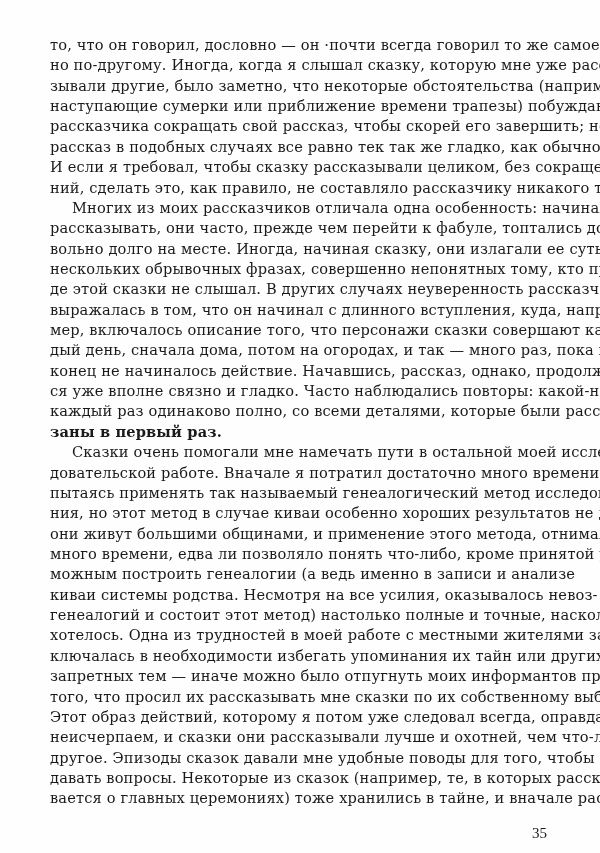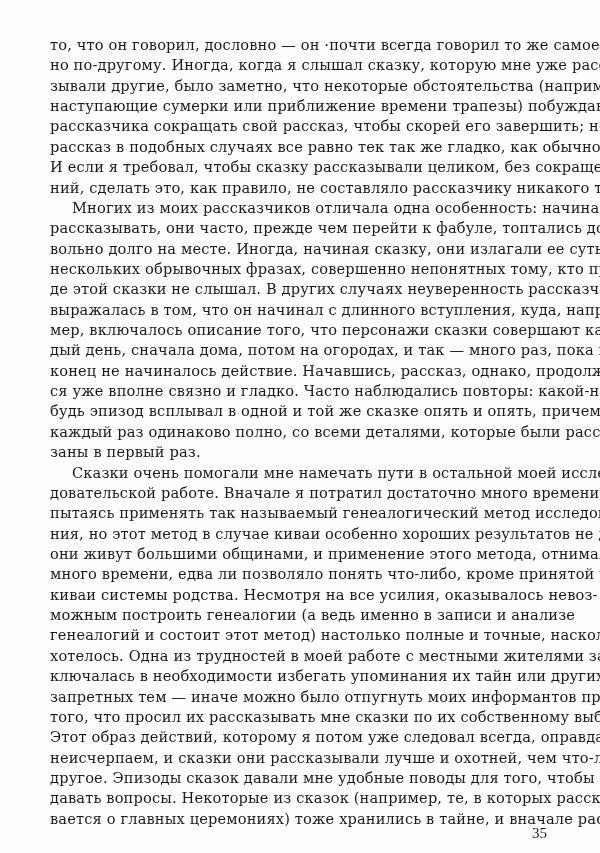--- a/index.html
+++ b/index.html
@@ -20,21 +20,21 @@
     letter-spacing: 0.15px;
   }
   .line {
     display: block;
     white-space: nowrap;
     text-align: justify;
     text-align-last: justify;
     height: 20.37px;
     overflow: visible;
   }
-  .line.last { text-align-last: left; }
+  .line.last { text-align-last: left; font-weight: bold; }
   .line.indent { padding-left: 22px; }
   .page-number {
     position: absolute;
     left: 532px;
     top: 778px;
     font-family: Liberation Serif, serif;
     font-size: 15px;
     color: #1a1a1a;
     margin-top: 47px;
   }
@@ -60,34 +60,33 @@
       <span class="line indent">Многих из моих рассказчиков отличала одна особенность: начиная</span>
       <span class="line">рассказывать, они часто, прежде чем перейти к фабуле, топтались до-</span>
       <span class="line">вольно долго на месте. Иногда, начиная сказку, они излагали ее суть в</span>
       <span class="line">нескольких обрывочных фразах, совершенно непонятных тому, кто преж-</span>
       <span class="line">де этой сказки не слышал. В других случаях неуверенность рассказчика</span>
       <span class="line">выражалась в том, что он начинал с длинного вступления, куда, напри-</span>
       <span class="line">мер, включалось описание того, что персонажи сказки совершают каж-</span>
       <span class="line">дый день, сначала дома, потом на огородах, и так — много раз, пока на-</span>
       <span class="line">конец не начиналось действие. Начавшись, рассказ, однако, продолжал-</span>
       <span class="line">ся уже вполне связно и гладко. Часто наблюдались повторы: какой-ни-</span>
-      <span class="line">будь эпизод всплывал в одной и той же сказке опять и опять, причем</span>
       <span class="line">каждый раз одинаково полно, со всеми деталями, которые были расска-</span>
       <span class="line last">заны в первый раз.</span>
     </div>
 
     <div>
       <span class="line indent">Сказки очень помогали мне намечать пути в остальной моей иссле-</span>
       <span class="line">довательской работе. Вначале я потратил достаточно много времени,</span>
       <span class="line">пытаясь применять так называемый генеалогический метод исследова-</span>
       <span class="line">ния, но этот метод в случае киваи особенно хороших результатов не дал:</span>
       <span class="line">они живут большими общинами, и применение этого метода, отнимая</span>
       <span class="line">много времени, едва ли позволяло понять что-либо, кроме принятой у</span>
+      <span class="line">можным построить генеалогии (а ведь именно в записи и анализе</span>
       <span class="line">киваи системы родства. Несмотря на все усилия, оказывалось невоз-</span>
-      <span class="line">можным построить генеалогии (а ведь именно в записи и анализе</span>
       <span class="line">генеалогий и состоит этот метод) настолько полные и точные, насколько</span>
       <span class="line">хотелось. Одна из трудностей в моей работе с местными жителями за-</span>
       <span class="line">ключалась в необходимости избегать упоминания их тайн или других</span>
       <span class="line">запретных тем — иначе можно было отпугнуть моих информантов преж-</span>
       <span class="line">того, что просил их рассказывать мне сказки по их собственному выбору.</span>
       <span class="line">Этот образ действий, которому я потом уже следовал всегда, оправдал</span>
       <span class="line">неисчерпаем, и сказки они рассказывали лучше и охотней, чем что-либо</span>
       <span class="line">другое. Эпизоды сказок давали мне удобные поводы для того, чтобы за-</span>
       <span class="line">давать вопросы. Некоторые из сказок (например, те, в которых рассказы-</span>
       <span class="line">вается о главных церемониях) тоже хранились в тайне, и вначале рас-</span>

